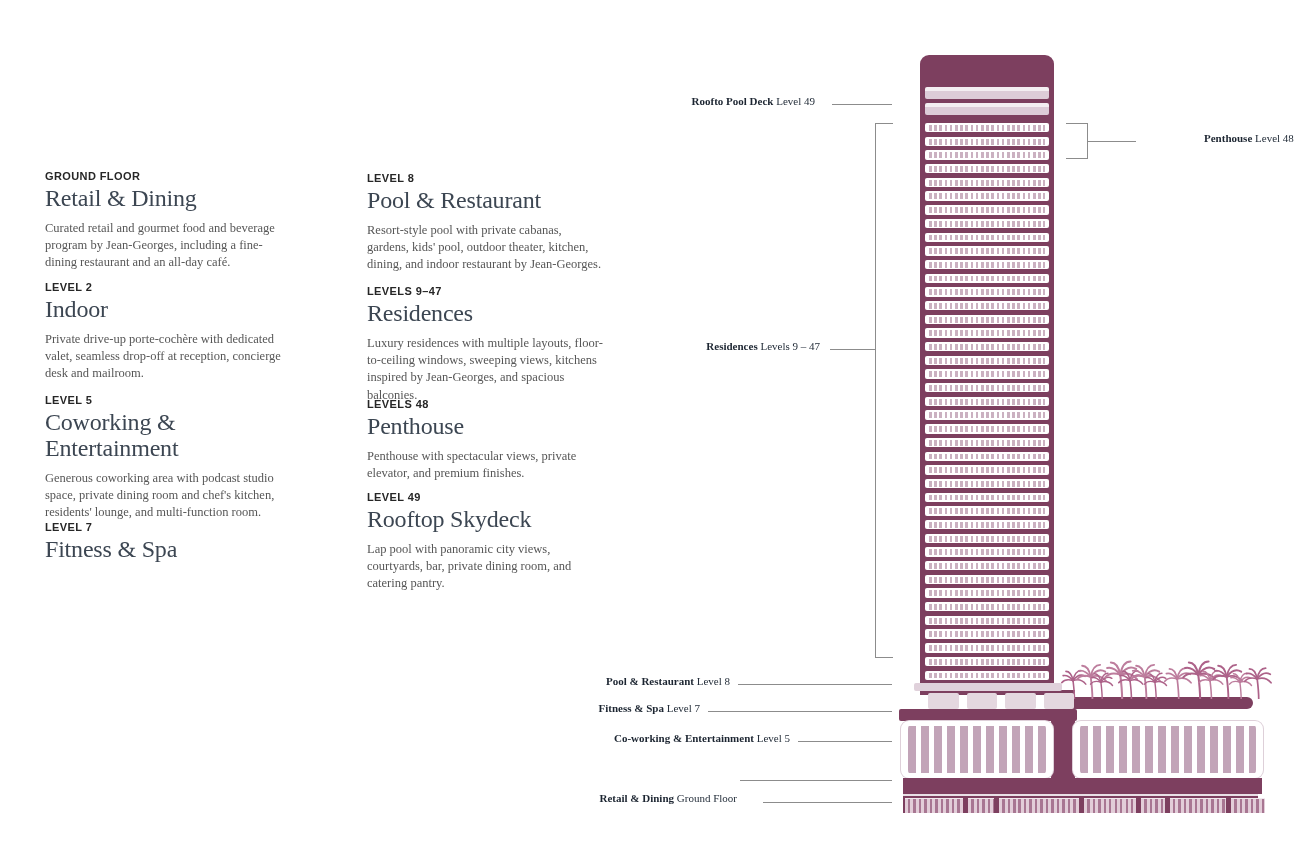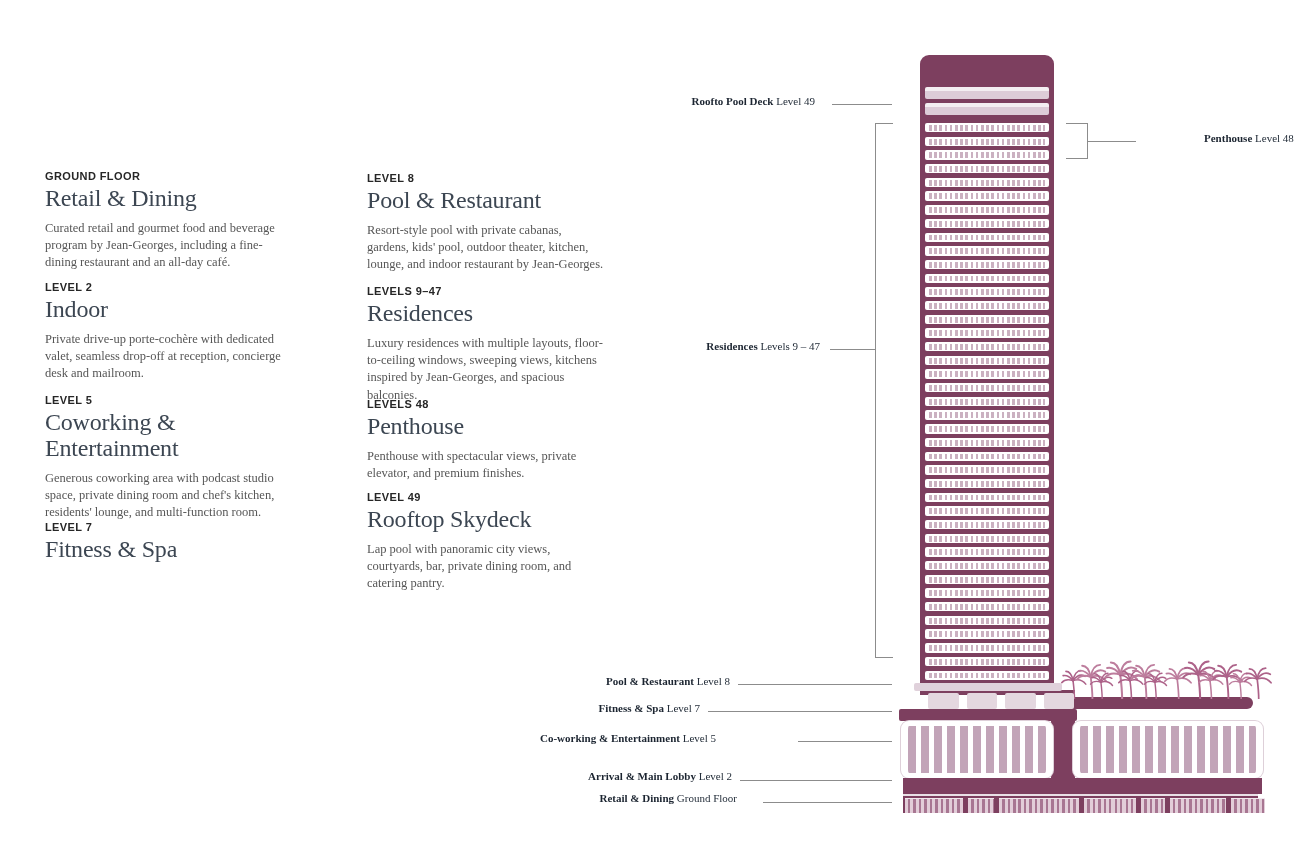--- a/index.html
+++ b/index.html
@@ -92,21 +92,21 @@
     <div class="blk-body">Generous coworking area with podcast studio space, private dining room and chef's kitchen, residents' lounge, and multi-function room.</div>
   </div>
   <div class="block" style="left:45px;top:521px;">
     <div class="eyebrow">LEVEL 7</div>
     <div class="blk-title">Fitness &amp; Spa</div>
   </div>
 
   <div class="block" style="left:367px;top:172px;">
     <div class="eyebrow">LEVEL 8</div>
     <div class="blk-title">Pool &amp; Restaurant</div>
-    <div class="blk-body">Resort-style pool with private cabanas, gardens, kids' pool, outdoor theater, kitchen, lounge, and indoor restaurant by Jean-Georges.</div>
+    <div class="blk-body">Resort-style pool with private cabanas, gardens, kids' pool, outdoor theater, kitchen, dining, and indoor restaurant by Jean-Georges.</div>
   </div>
   <div class="block" style="left:367px;top:285px;">
     <div class="eyebrow">LEVELS 9–47</div>
     <div class="blk-title">Residences</div>
     <div class="blk-body">Luxury residences with multiple layouts, floor-to-ceiling windows, sweeping views, kitchens inspired by Jean-Georges, and spacious balconies.</div>
   </div>
   <div class="block" style="left:367px;top:398px;">
     <div class="eyebrow">LEVELS 48</div>
     <div class="blk-title">Penthouse</div>
     <div class="blk-body">Penthouse with spectacular views, private elevator, and premium finishes.</div>
@@ -142,30 +142,26 @@
     <span class="co-r">Level 8</span>
   </div>
   <div class="lead-line" style="left:738px;top:684px;width:154px;"></div>
 
   <div class="callout" style="left:450px;top:702px;width:250px;text-align:right;">
     <span class="co-b">Fitness &amp; Spa</span>
     <span class="co-r">Level 7</span>
   </div>
   <div class="lead-line" style="left:708px;top:711px;width:184px;"></div>
 
-  <div class="callout" style="left:540px;top:732px;width:250px;text-align:left;">
+  <div class="callout" style="left:540px;top:732px;width:250px;text-align:right;">
     <span class="co-b">Co-working &amp; Entertainment</span>
     <span class="co-r">Level 5</span>
   </div>
   <div class="lead-line" style="left:798px;top:741px;width:94px;"></div>
 
-  <div class="callout" style="left:480px;top:770px;width:252px;text-align:right;">
-    <span class="co-b">Arrival &amp; Main Lobby</span>
-    <span class="co-r">Level 2</span>
-  </div>
   <div class="lead-line" style="left:740px;top:780px;width:152px;"></div>
 
   <div class="callout" style="left:485px;top:792px;width:252px;text-align:right;">
     <span class="co-b">Retail &amp; Dining</span>
     <span class="co-r">Ground Floor</span>
   </div>
   <div class="lead-line" style="left:763px;top:802px;width:129px;"></div>
 
   <div class="core"></div>
 

